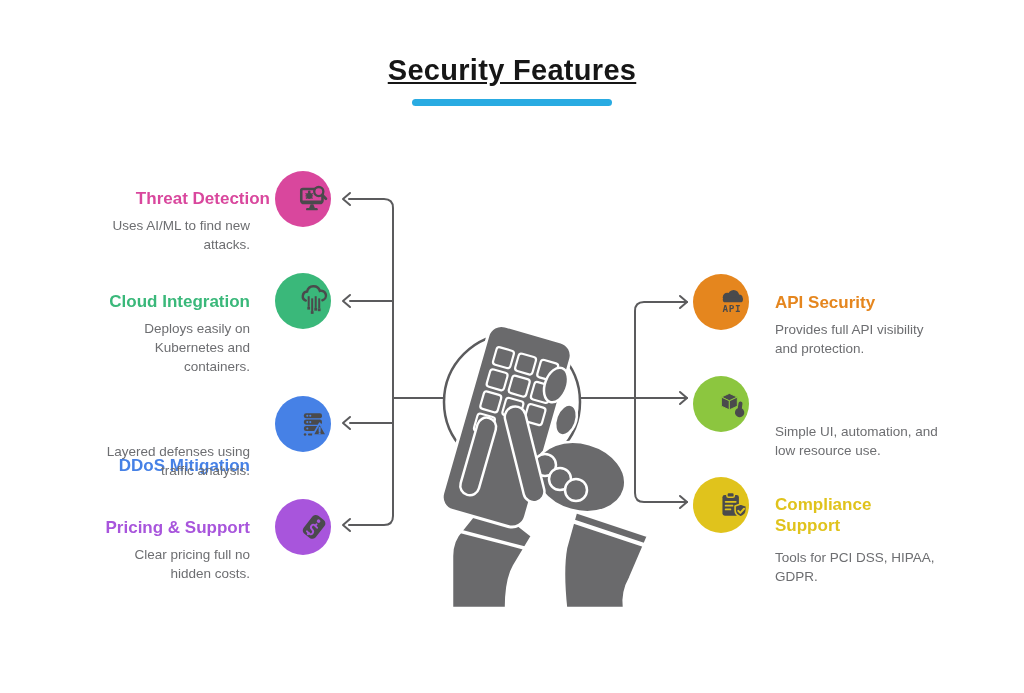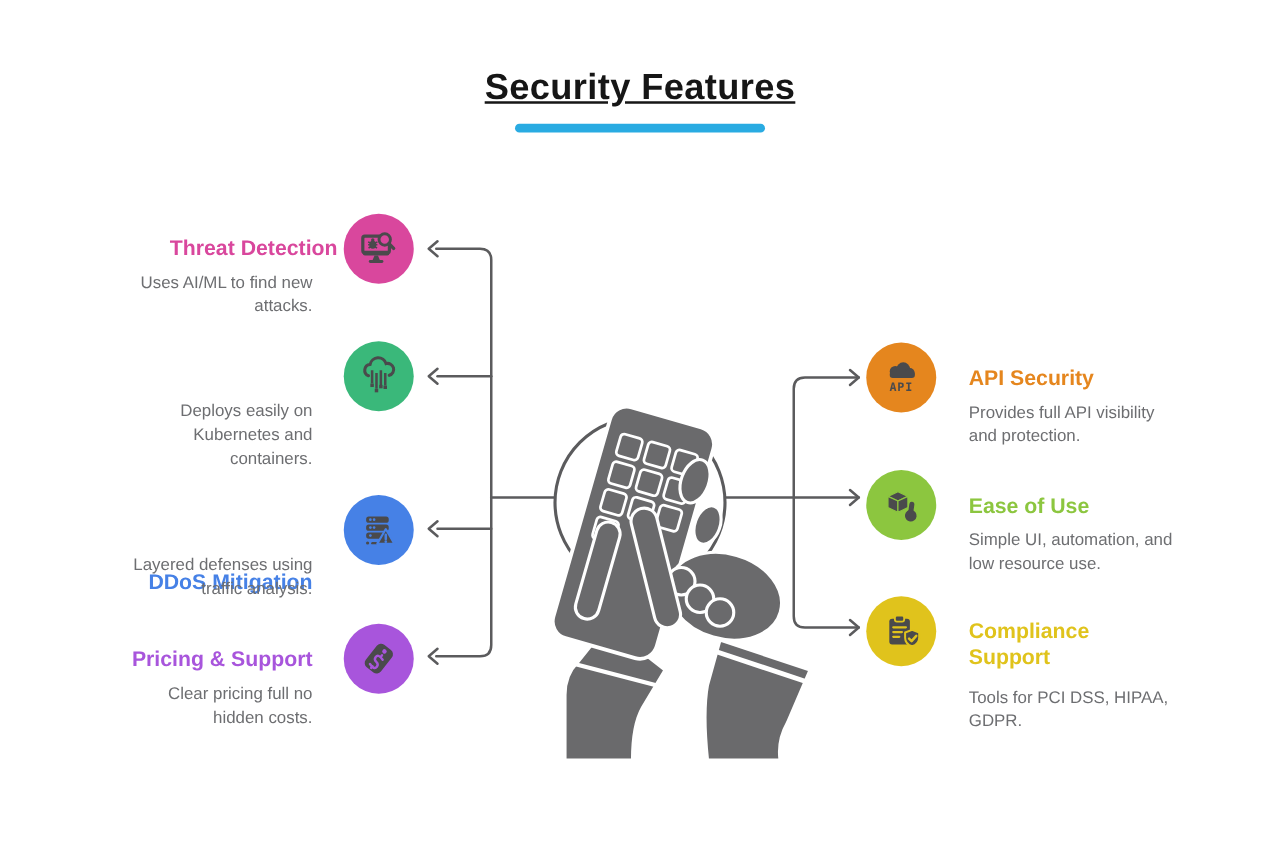--- a/index.html
+++ b/index.html
@@ -4,21 +4,21 @@
 <style>
   html,body{margin:0;padding:0;background:#fff;}
   .canvas{position:relative;width:1024px;height:693px;background:#fff;overflow:hidden;
           font-family:"Liberation Sans",sans-serif;}
   .title{position:absolute;top:54px;left:0;width:100%;text-align:center;
          font-size:29px;font-weight:800;letter-spacing:.3px;color:var(--title-color,#161616);margin:0;text-decoration:underline;}
   .title-underline{position:absolute;top:99px;left:412px;width:200px;height:7px;border-radius:4px;
          background:var(--accent-underline,#29ABE2);}
   svg.layer{position:absolute;left:0;top:0;}
   .icon-badge{position:absolute;width:56px;height:56px;border-radius:50%;
-         display:flex;align-items:center;justify-content:center;color:var(--glyph-color,#4A4A4C);}
+         display:flex;align-items:center;justify-content:flex-end;color:var(--glyph-color,#4A4A4C);}
   .item-label{position:absolute;font-size:17px;font-weight:700;line-height:1.25;}
   .item-label.l{text-align:right;}
   .item-desc{position:absolute;font-size:13.5px;line-height:1.4;color:var(--desc-text-color,#6D6E71);}
   .item-desc.l{text-align:right;}
 </style>
 </head>
 <body>
 
 <div class="canvas">
 
@@ -114,20 +114,21 @@
           <path d="M20.9 13.5 V 23"></path>
       </g>
       <g fill="currentColor">
         <rect x="9.7" y="21.5" width="2.6" height="2.6"></rect>
         <rect x="13" y="25.5" width="2.6" height="2.6"></rect>
         <rect x="16.3" y="22.5" width="2.6" height="2.6"></rect>
         <rect x="19.6" y="23" width="2.6" height="2.6"></rect>
       </g>
     </svg>
   </div>
+  <div class="item-label l" style="top: 291px; right: 774px; width: 200px; color: rgb(58, 184, 122);">Cloud Integration</div>
   <div class="item-desc l" style="top:320px;right:774px;width:128px;">Deploys easily on Kubernetes and containers.</div>
 
   <div class="icon-badge" style="left: 275px; top: 396px; background-color: rgb(70, 129, 230); --badge-bg: #4681E6;">
     <svg width="34" height="34" viewBox="0 0 32 32">
       <g fill="currentColor">
         <rect x="6.5" y="5.8" width="17" height="4.8" rx="2"></rect>
         <rect x="6.5" y="11.8" width="17" height="4.8" rx="2"></rect>
         <rect x="6.5" y="17.8" width="17" height="4.8" rx="2"></rect>
         <circle cx="7.6" cy="25.8" r="1.2"></circle>
         <rect x="10.3" y="25" width="4.5" height="1.8" rx="0.9"></rect>
@@ -180,21 +181,20 @@
         <path d="M6 9.5 L13.5 6 L21 9.5 L13.5 13 Z"></path>
         <path d="M6 9.5 L13.5 13 V 21.5 L6 18 Z"></path>
         <path d="M21 9.5 L13.5 13 V 21.5 L21 18 Z"></path>
       </g>
       <g transform="rotate(8 23 21)" fill="currentColor">
         <rect x="21.3" y="13.5" width="3.8" height="9.5" rx="1.9"></rect>
         <circle cx="23.6" cy="24" r="4.4"></circle>
       </g>
     </svg>
   </div>
-  <div class="item-label" style="top: 394px; left: 775px; width: 200px; color: rgb(140, 198, 63);">Ease of Use</div>
   <div class="item-desc" style="top:423px;left:775px;width:180px;">Simple UI, automation, and low resource use.</div>
 
   <div class="icon-badge" style="left: 693px; top: 477px; background-color: rgb(224, 195, 28); --badge-bg: #E0C31C;">
     <svg width="34" height="34" viewBox="0 0 32 32">
       <rect x="7" y="6.5" width="15.5" height="19.5" rx="2.2" fill="currentColor"></rect>
       <rect x="11.2" y="4.2" width="7" height="4.6" rx="1.6" fill="currentColor" stroke="var(--badge-bg)" stroke-width="1.4"></rect>
       <path d="M10 13 h9.5 M10 16.6 h6.5 M10 20.2 h4.5" stroke="var(--badge-bg)" stroke-width="1.7" stroke-linecap="round"></path>
       <path d="M24.2 15 l5.3 1.9 v3.9 q0 4.7 -5.3 6.5 q-5.3 -1.8 -5.3 -6.5 v-3.9 Z" fill="currentColor" stroke="var(--badge-bg)" stroke-width="1.5" stroke-linejoin="round"></path>
       <path d="M21.9 21.5 l1.9 1.9 l3.5 -3.9" stroke="var(--badge-bg)" stroke-width="1.9" fill="none" stroke-linecap="round" stroke-linejoin="round"></path>
     </svg>

